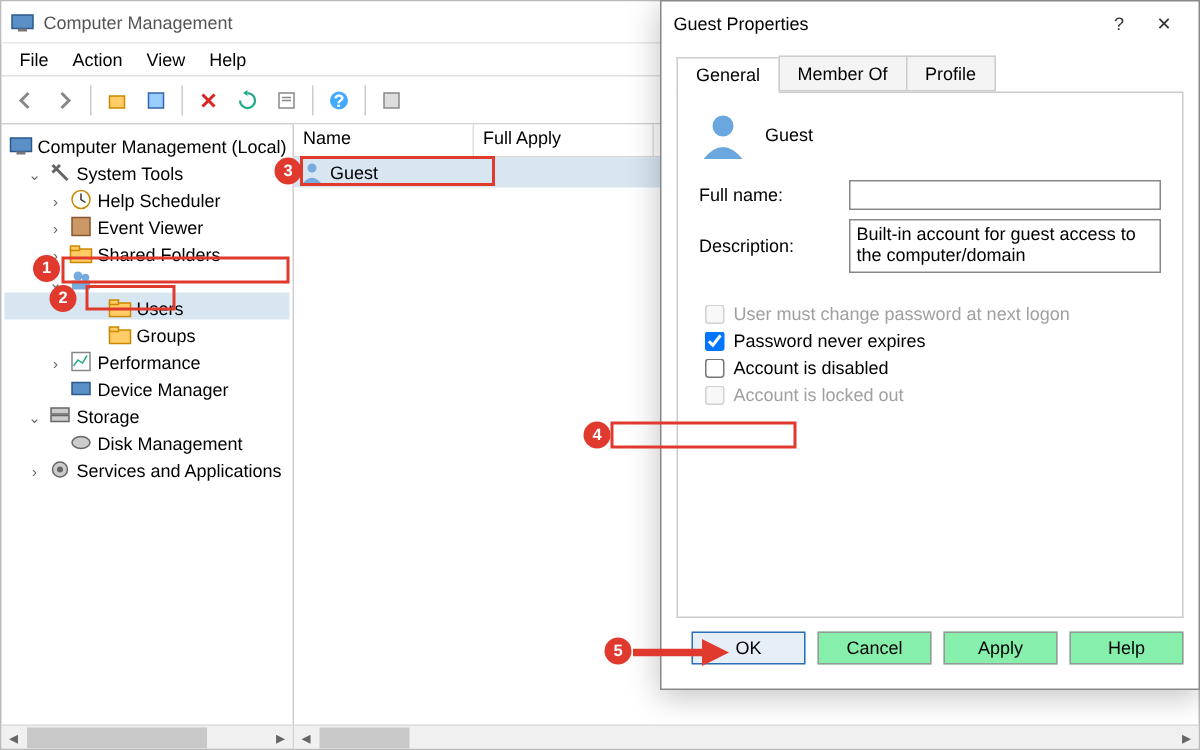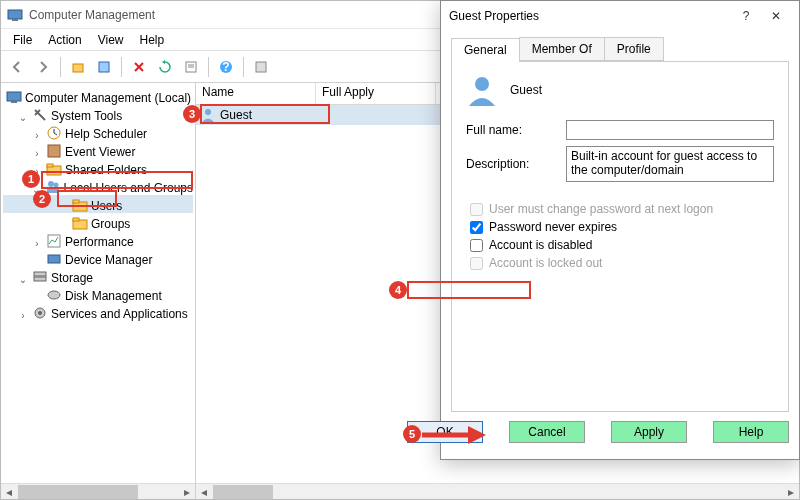--- a/index.html
+++ b/index.html
@@ -54,21 +54,21 @@
 .tab { padding: 4px 12px; border: 1px solid #ccc; border-bottom: none; background: #fff; margin-right: -1px; position: relative; top: 1px; }
 .tab.inactive { background: #f4f4f4; border-bottom: 1px solid #ccc; top: 0; }
 .tab-panel { border: 1px solid #ccc; border-top: none; padding: 12px 14px; height: 350px; }
 .row { display: flex; align-items: center; margin: 6px 0; }
 .row label { width: 100px; }
 .row input[type=text] { flex: 1; border: 1px solid #888; height: 20px; padding: 1px 4px; }
 .row textarea { flex: 1; border: 1px solid #888; height: 36px; padding: 2px 4px; resize: none; font-family: inherit; font-size: 12px; }
 .chk { display: flex; align-items: center; margin: 4px 0 4px 4px; }
 .chk input { margin-right: 6px; }
 .chk.disabled { color: #a0a0a0; }
-.dlg-buttons { display: flex; justify-content: center; gap: 26px; padding: 0 10px 10px 0; position:absolute; bottom:6px; right:0; }
+.dlg-buttons { display: flex; justify-content: center; gap: 8px; padding: 0 10px 10px 0; position:absolute; bottom:6px; right:0; }
 .dlg-buttons button { width: 76px; height: 22px; background: #86efac; border: 1px solid #999; }
 .dlg-buttons button.default { border: 1px solid #2a6fb5; background:#e6eef8; }
 
 .user-head { display:flex; align-items:center; margin-bottom:14px;}
 .user-head .big-icon{width:32px;height:32px;margin-right:12px;}
 
 
 .action-stub{position:absolute;right:0;width:20px;background:#333366;}
 
 
@@ -211,21 +211,20 @@
           </div>
         <div class="tree-row ind2">
             <span class="exp">⌄</span>
             <span class="ticon">
               <svg width="16" height="16">
                 <circle cx="6" cy="5" r="3" fill="#7ad"></circle>
                 <circle cx="11" cy="6" r="2.5" fill="#7ad"></circle>
                 <rect x="2" y="8" width="12" height="6" fill="#7ad"></rect>
               </svg>
             </span>
-            <span>Local Users and Groups</span>
           </div>
         <div class="tree-row ind3 sel">
             <span class="exp"> </span>
             <span class="ticon">
               <svg width="16" height="16">
                 <rect x="1" y="5" width="14" height="9" fill="#fc6" stroke="#c80"></rect>
                 <rect x="1" y="3" width="6" height="3" fill="#fc6" stroke="#c80"></rect>
               </svg>
             </span>
             <span>Users</span>

